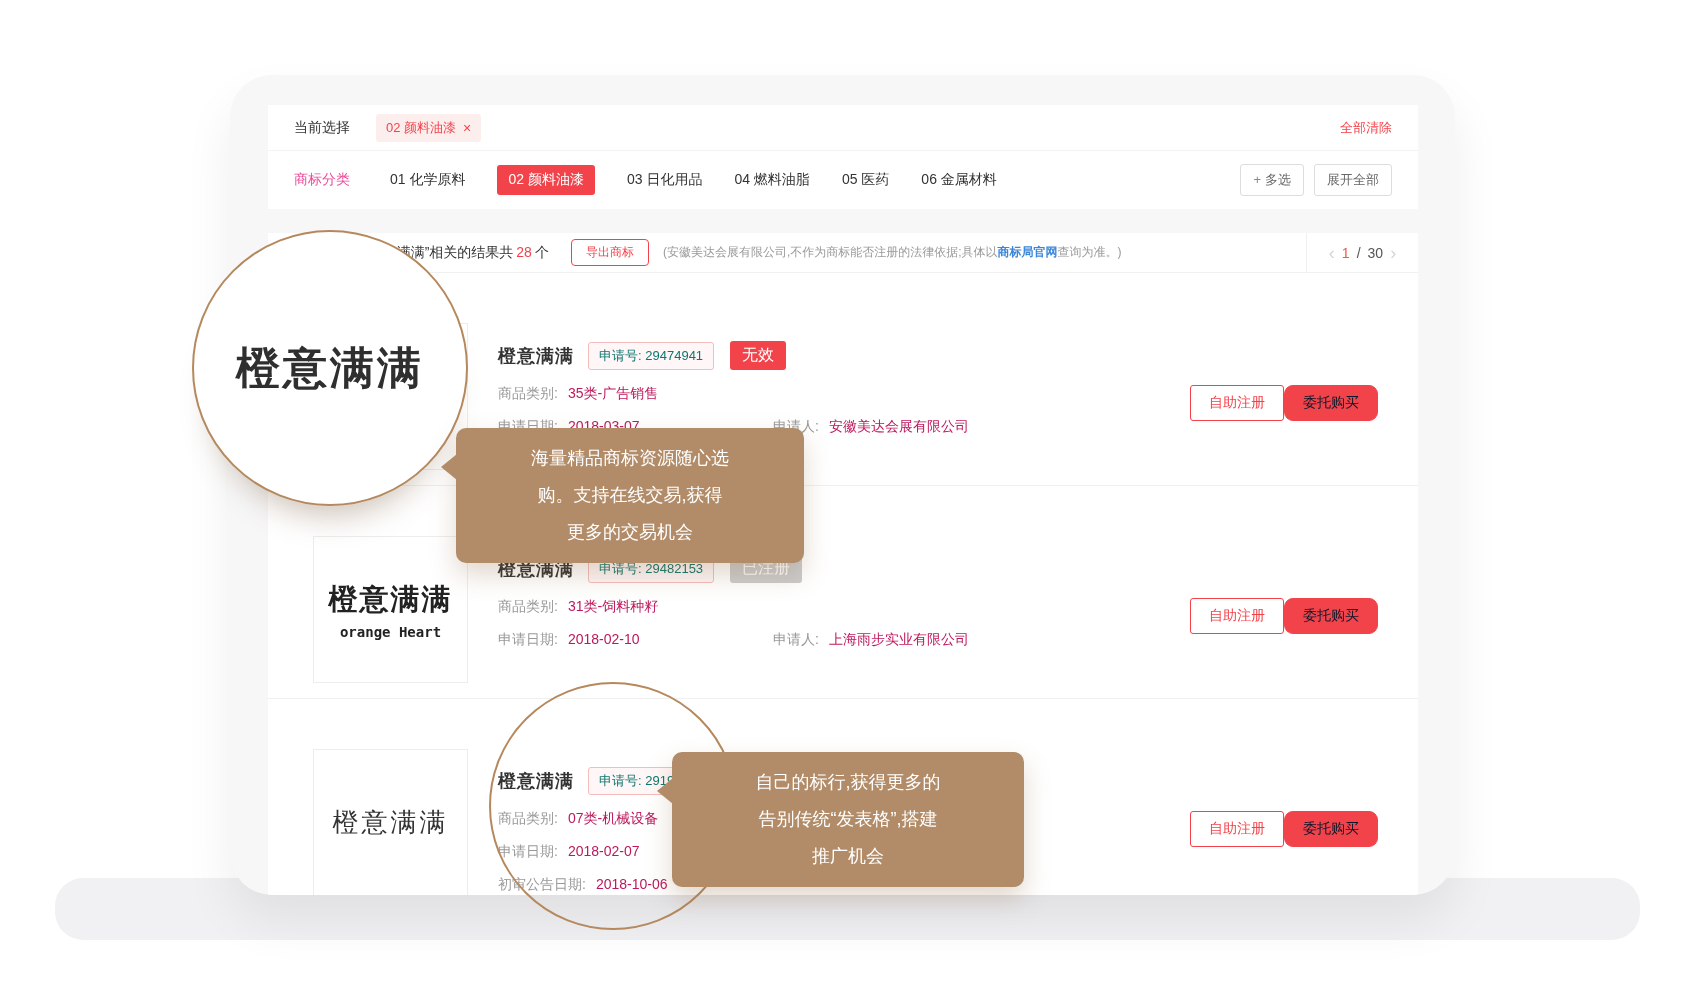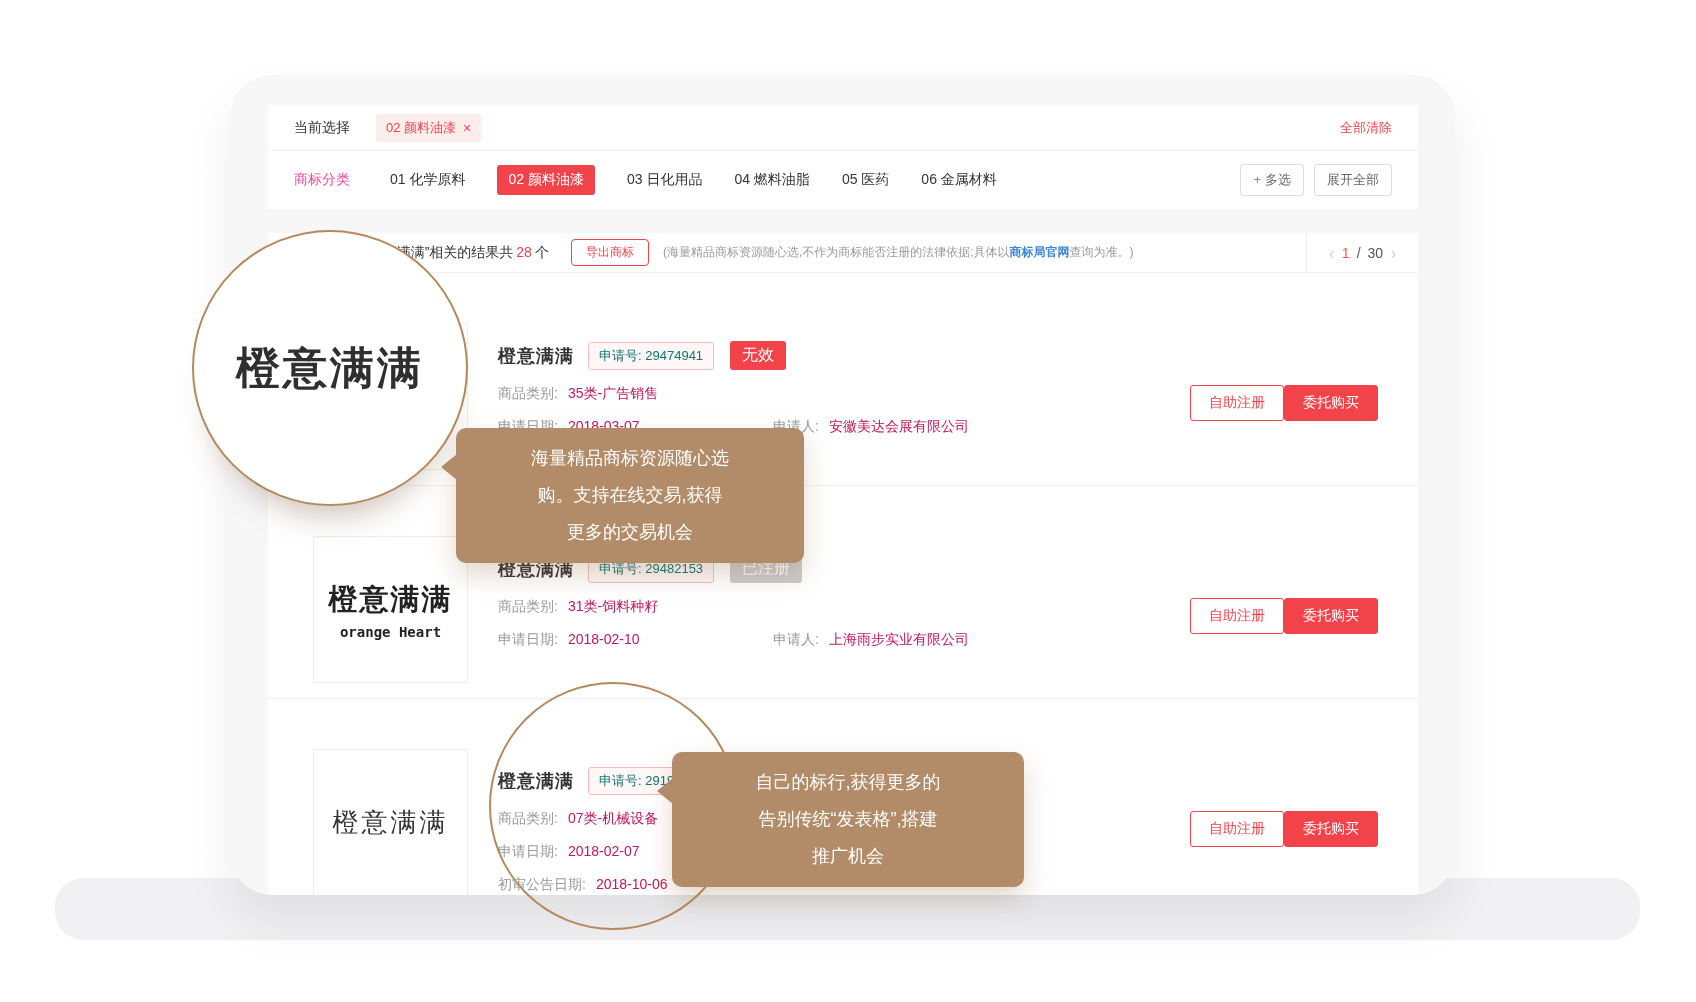--- a/index.html
+++ b/index.html
@@ -68,22 +68,22 @@
   .status-tag { margin-left:16px; font-size:16px; color:#fff; padding:4px 12px; border-radius:3px; }
   .status-invalid { background:#f2434b; }
   .status-registered { background:#cccccc; }
   .field-line { margin-top:15px; font-size:14px; display:flex; }
   .f-col { width:275px; flex-shrink:0; }
   .f-label { color:#999; margin-right:10px; }
   .f-value { color:#be185d; }
   .row-actions { position:absolute; right:40px; top:112px; display:flex; }
   .btn-outline { border:1px solid #f2434b; color:#f2434b; background:#fff; font-size:14px;
     padding:8px 18px; border-radius:3px; cursor:pointer; white-space:nowrap; }
-  .btn-solid { border:1px solid #f2434b; background:#f2434b; color:#ffffff; font-size:14px;
-    padding:8px 18px; border-radius:3px; cursor:pointer; white-space:nowrap; }
+  .btn-solid { border:1px solid #f2434b; background:#f2434b; color:#0f172a; font-size:14px;
+    padding:8px 18px; border-radius:9px; cursor:pointer; white-space:nowrap; }
 
   
   .magnifier-circle { position:absolute; left:192px; top:230px; width:276px; height:276px;
     border-radius:50%; background:#fff; border:2px solid #b5895d; z-index:30;
     display:flex; align-items:center; justify-content:center;
     box-shadow:0 30px 30px -20px rgba(120,90,60,.35); }
   .magnifier-text { font-size:44px; font-weight:bold; color:#2f2f2f; letter-spacing:3px; }
   .ring-circle { position:absolute; left:489px; top:682px; width:248px; height:248px;
     border-radius:50%; border:2px solid #b5895d; z-index:22; background:transparent; }
   .tooltip { position:absolute; z-index:40; background:#b28c68; border-radius:10px;
@@ -130,21 +130,21 @@
         </span>
       </div>
     </div>
 
     <div class="results-card">
 
       <div class="results-header">
         <div class="header-main">
           <span class="summary"><span>为您检索到“橙意满满”相关的结果共</span><span class="count">28</span><span>个</span></span>
           <button class="export-btn">导出商标</button>
-          <span class="disclaimer"><span>(海量精品商标资源随心选,不作为商标能否注册的法律依据;具体以</span><span class="link">商标局官网</span><span>查询为准。)</span></span>
+          <span class="disclaimer"><span>(安徽美达会展有限公司,不作为商标能否注册的法律依据;具体以</span><span class="link">商标局官网</span><span>查询为准。)</span></span>
         </div>
         <div class="header-pager">
           <span class="pg-arrow">‹</span>
           <span class="pg-cur">1</span>
           <span class="pg-rest">/</span>
           <span class="pg-rest">30</span>
           <span class="pg-arrow">›</span>
         </div>
       </div>
 

